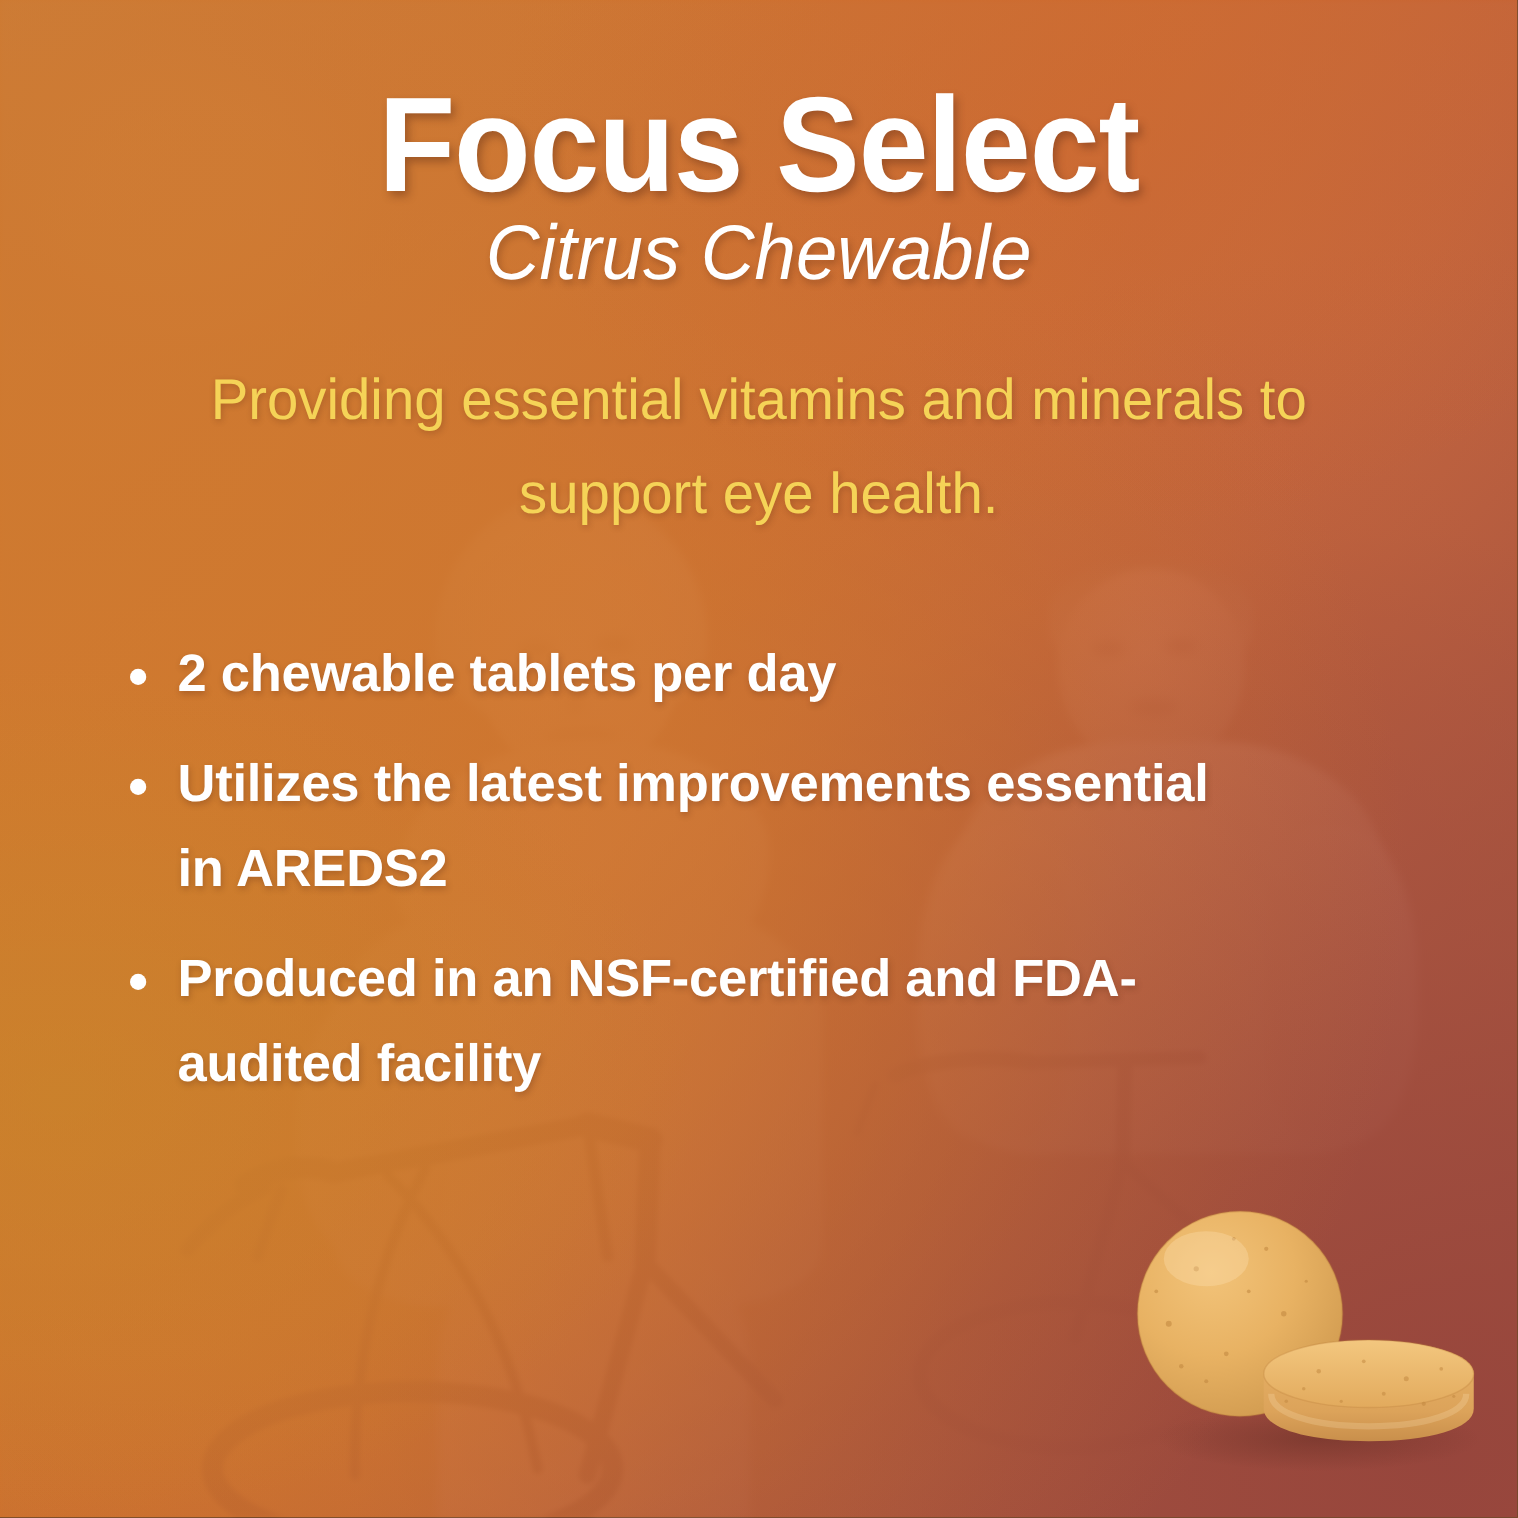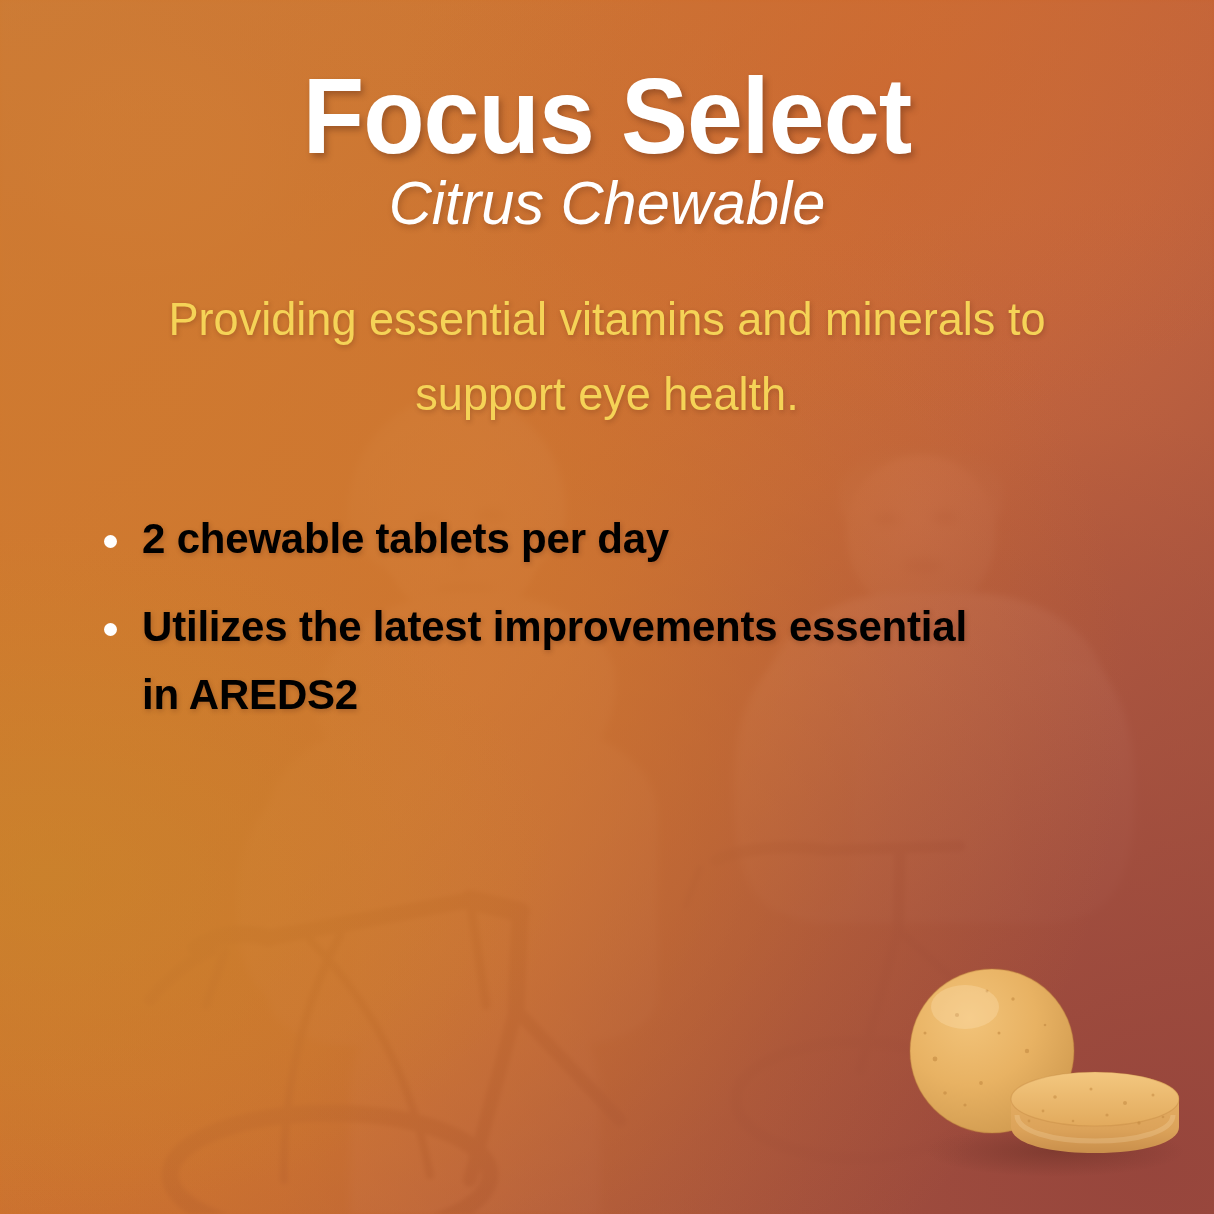--- a/index.html
+++ b/index.html
@@ -190,21 +190,21 @@
   }
 
   .bullets {
     position: absolute;
     top: 505px;
     left: 96px;
     width: 900px;
     list-style: none;
     margin: 0;
     padding: 0;
-    color: #000000;
+    color: #ffffff;
   }
   .bullet {
     position: relative;
     padding-left: 46px;
     font-size: 42px;
     font-weight: bold;
     line-height: 1.62;
     margin-bottom: 20px;
     letter-spacing: -0.2px;
     text-shadow: 1px 2px 5px rgba(90,40,20,0.30);
@@ -366,16 +366,17 @@
 
     <div class="title">Focus Select</div>
 
     <div class="subtitle">Citrus Chewable</div>
 
     <div class="tagline">Providing essential vitamins and minerals to support eye health.</div>
 
     <ul class="bullets">
       <li class="bullet">2 chewable tablets per day</li>
       <li class="bullet">Utilizes the latest improvements essential in AREDS2</li>
+      <li class="bullet">Produced in an NSF-certified and FDA-audited facility</li>
     </ul>
 
   </div>
 </div>
 
 </body></html>

